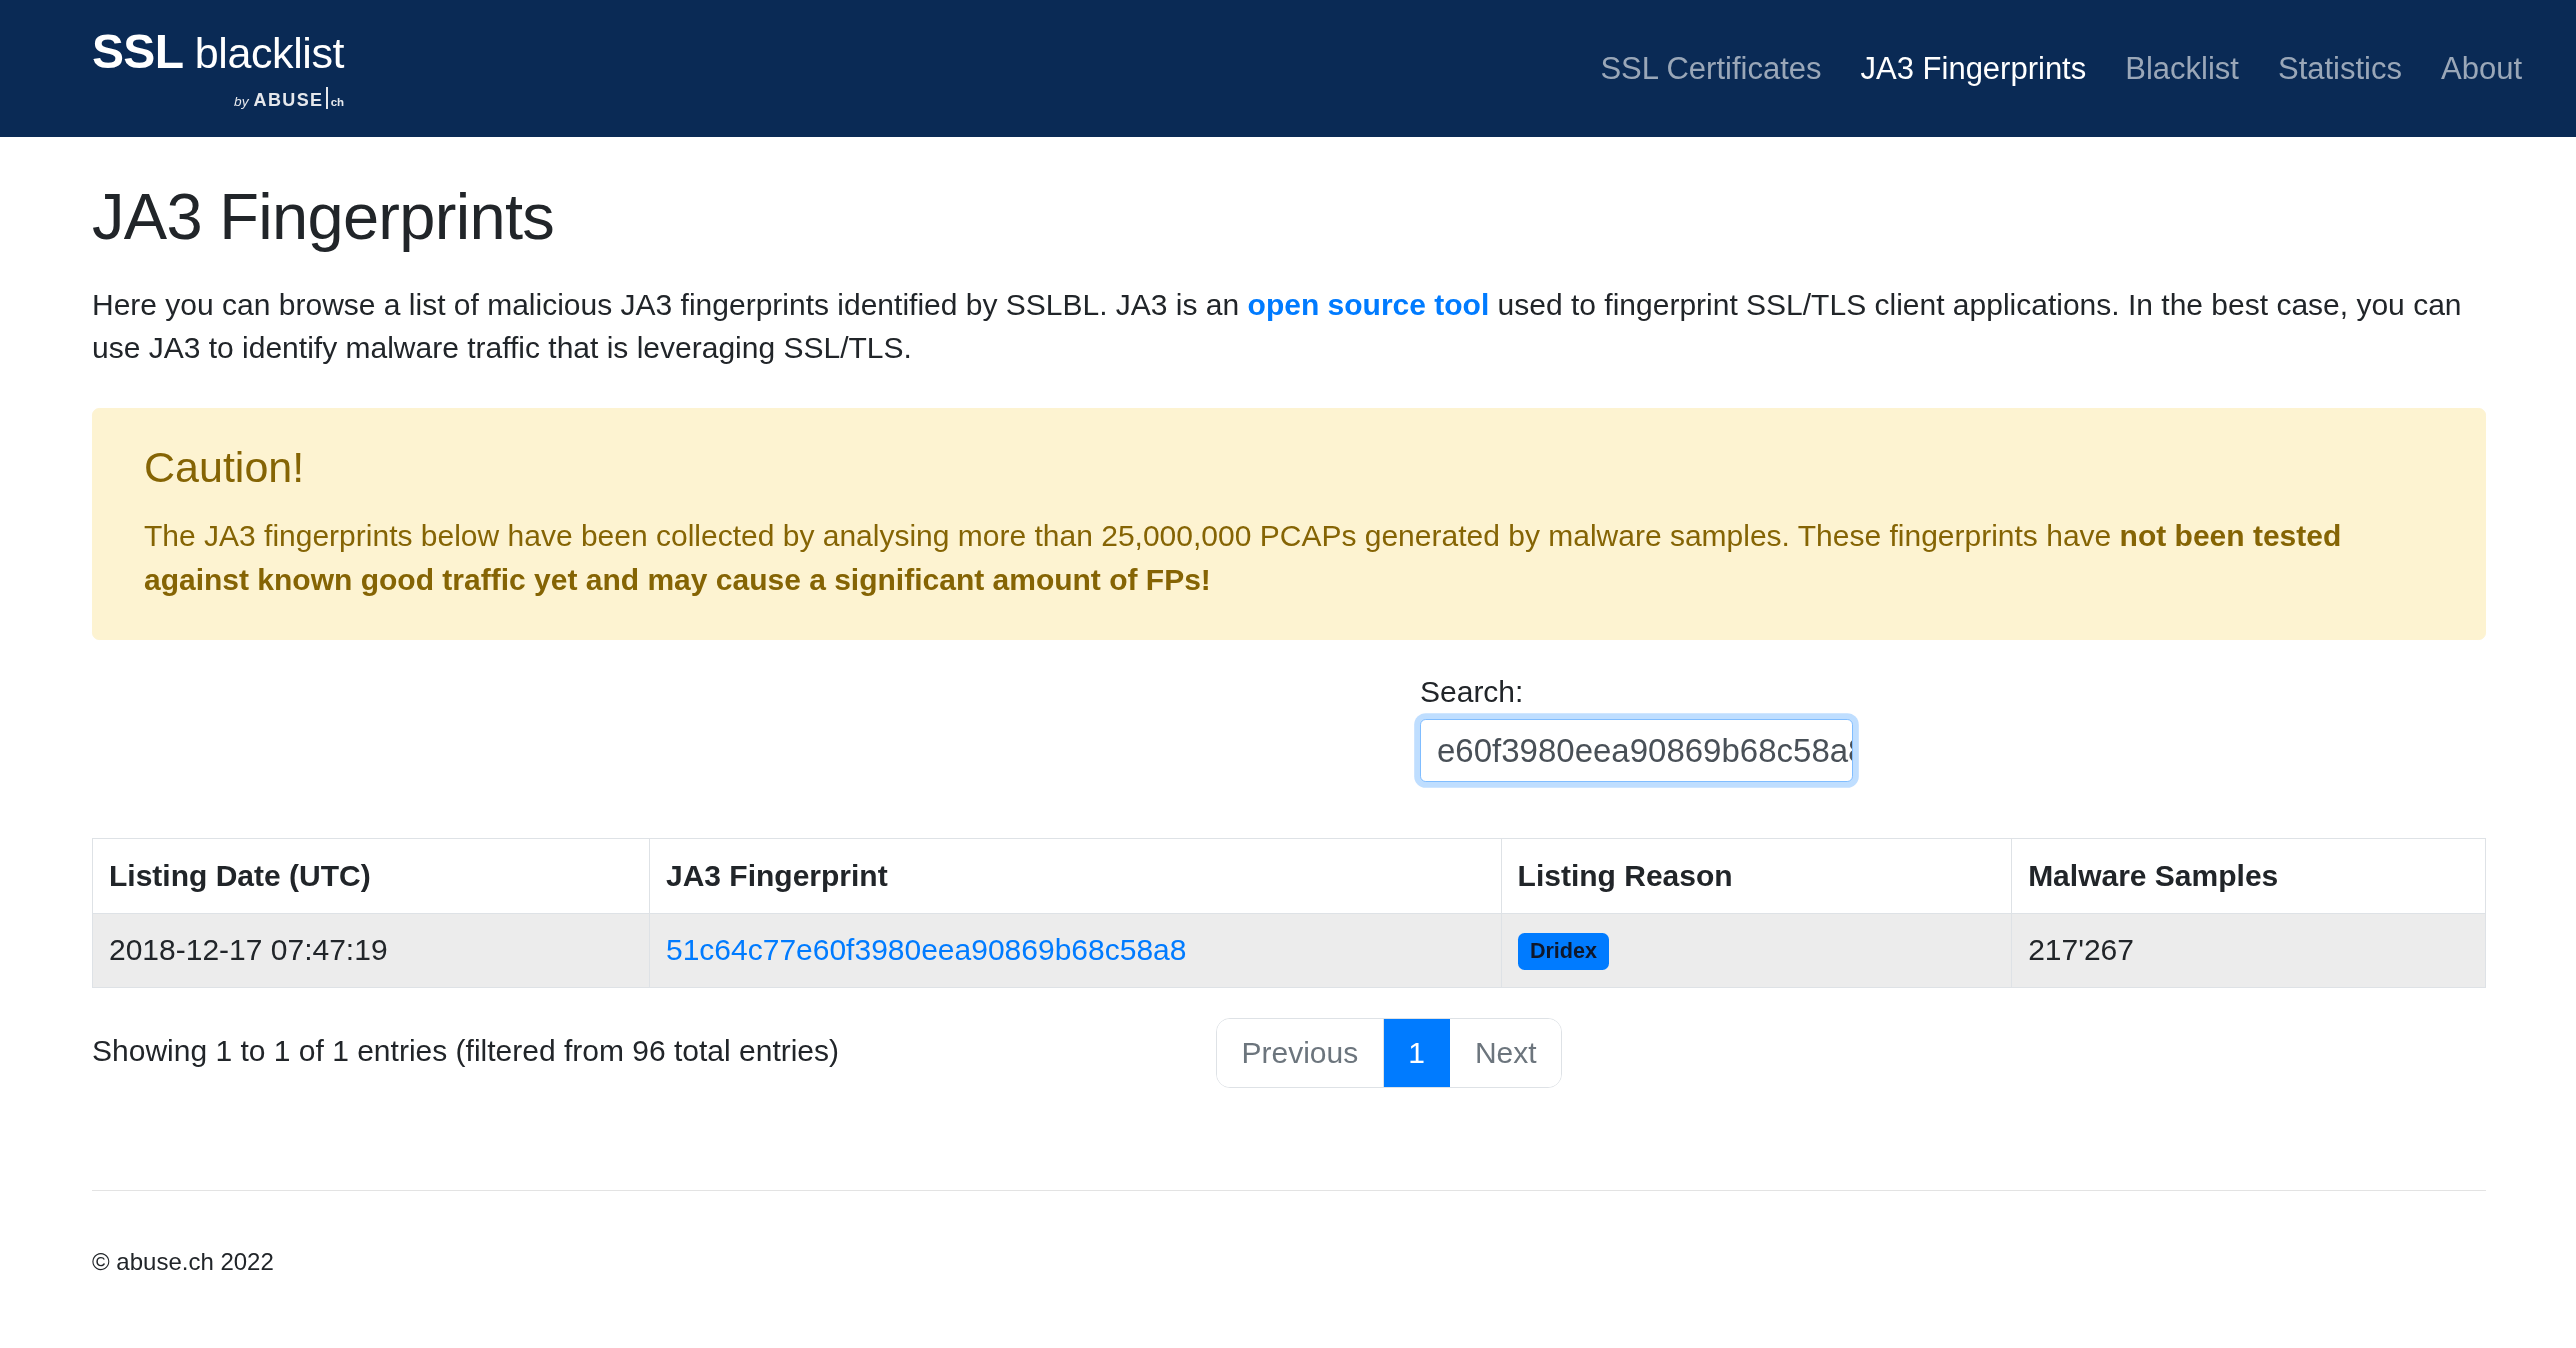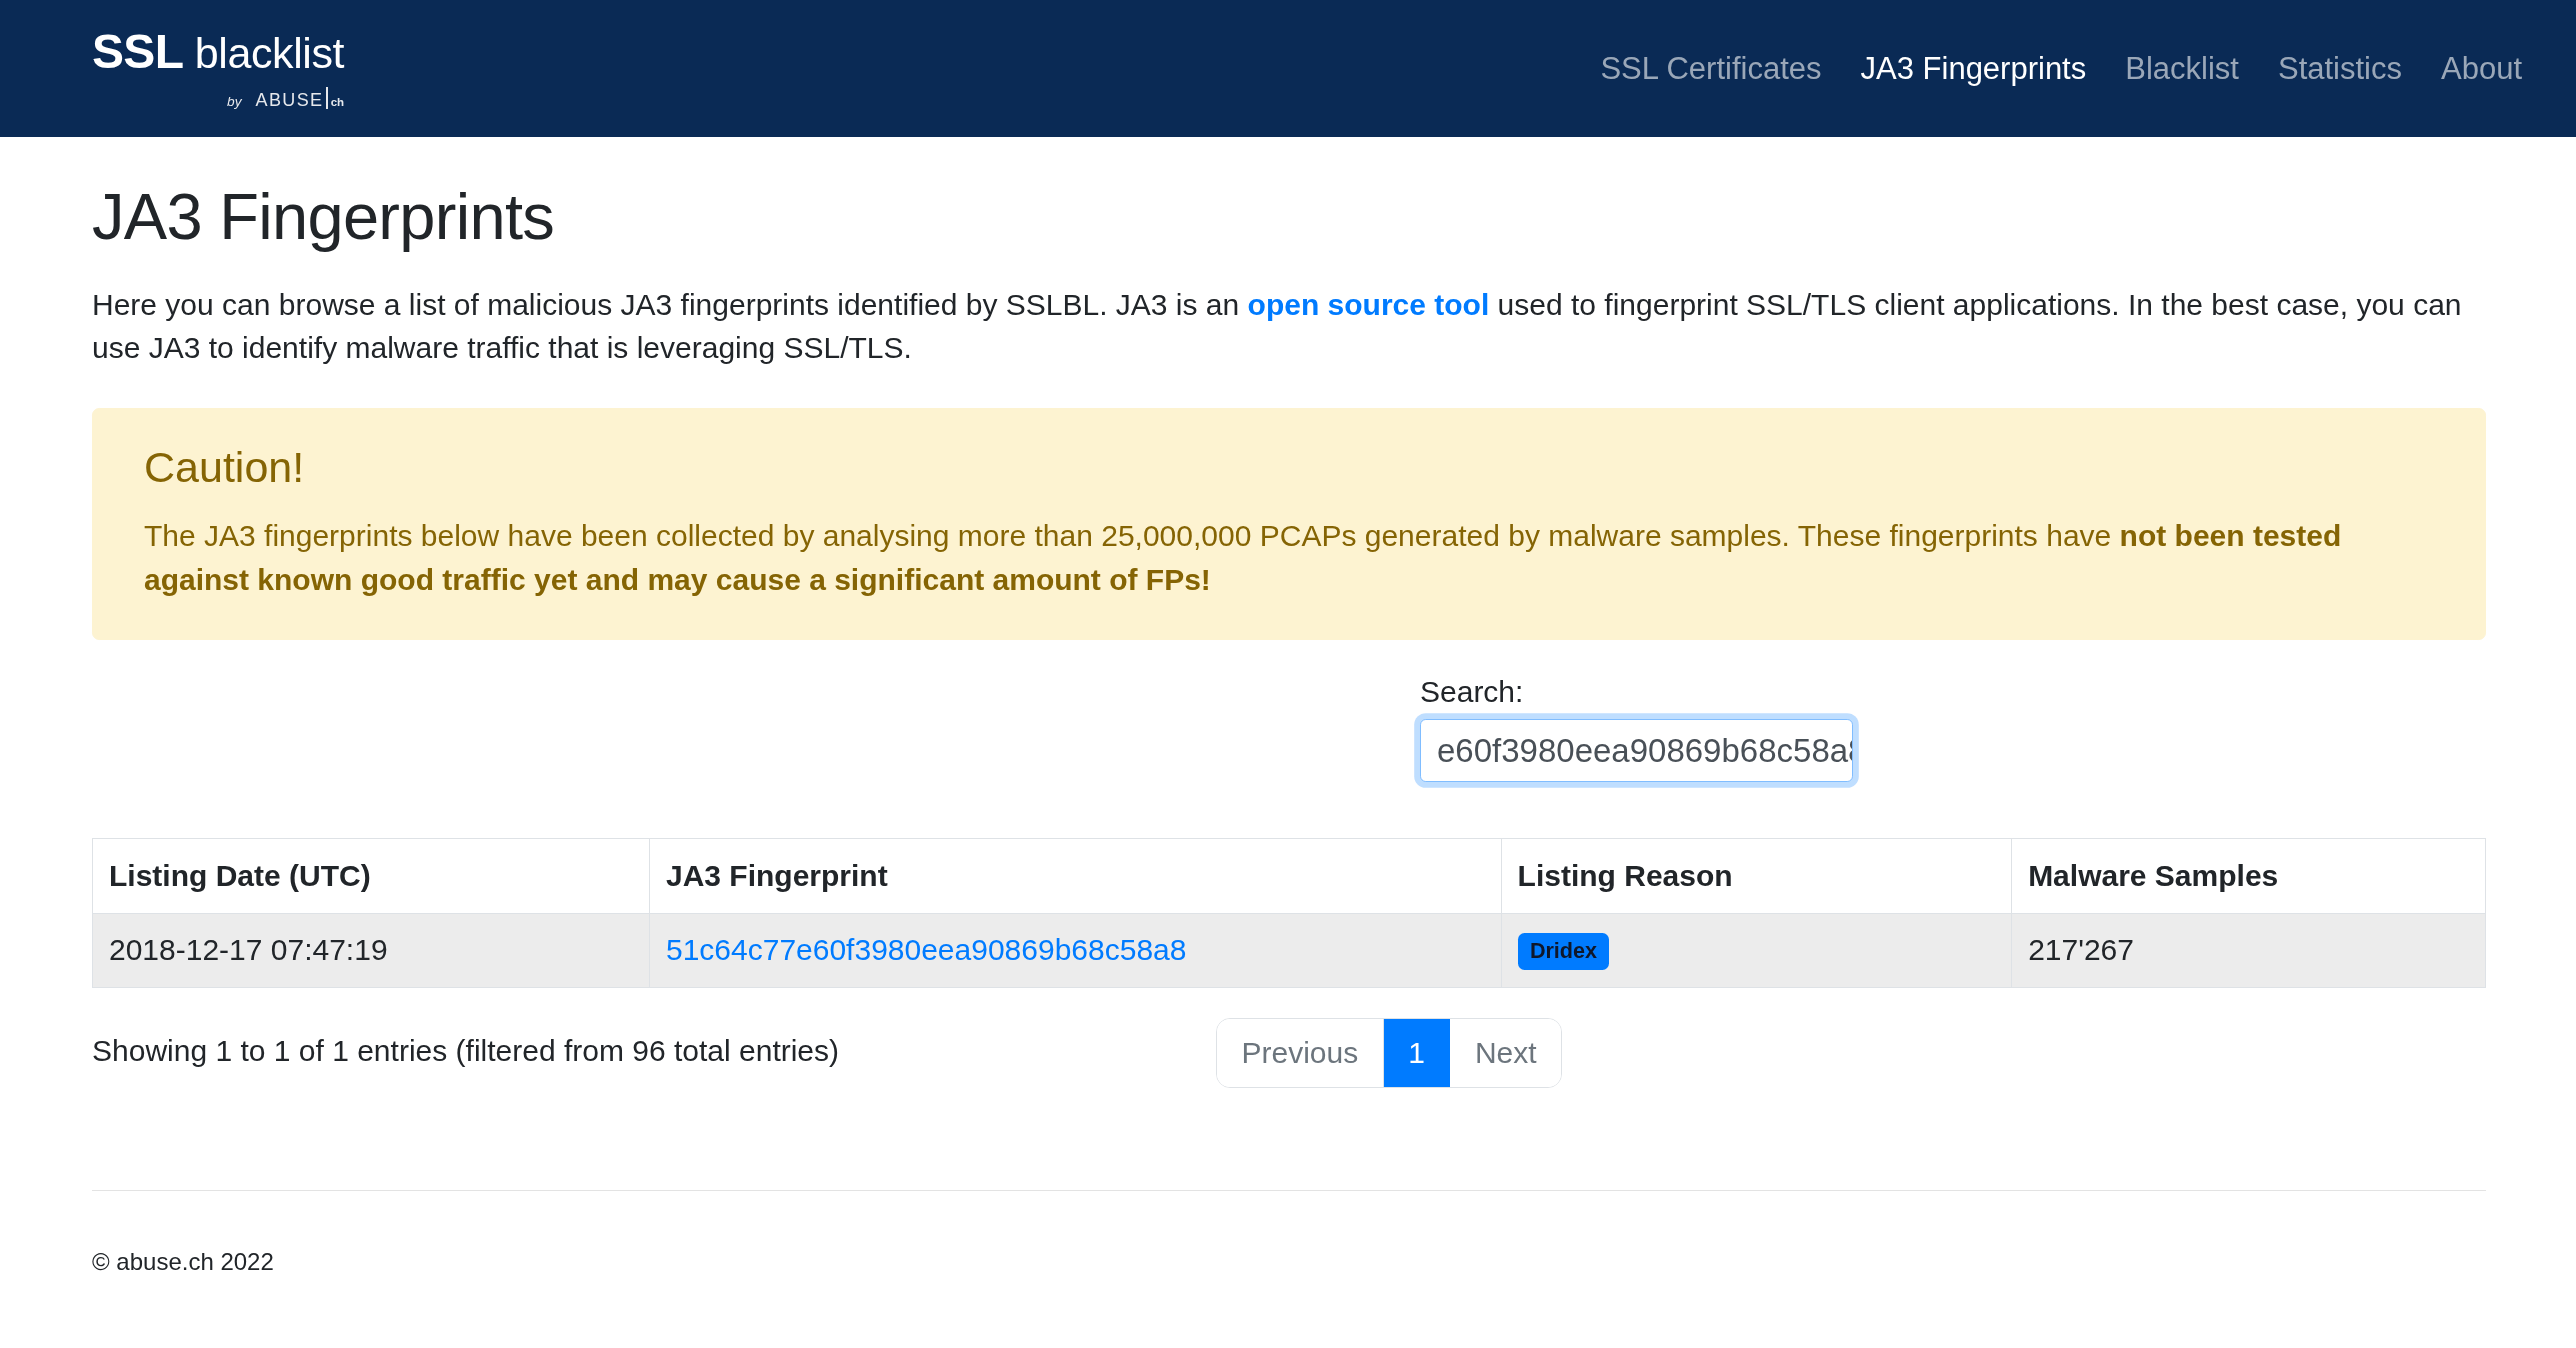--- a/index.html
+++ b/index.html
@@ -53,25 +53,25 @@
     align-self: flex-end;
     display: flex;
     align-items: baseline;
     margin-top: 8.7px;
     color: #e6e8ec;
   }
   .brand-by {
     font-size: 13.7px;
     font-style: italic;
     font-weight: 300;
-    margin-right: 14px;
+    margin-right: 5px;
   }
   .brand-abuse {
     font-size: 18px;
-    font-weight: normal;
+    font-weight: bold;
     letter-spacing: 1.4px;
   }
   .brand-bar {
     display: inline-block;
     width: 1.4px;
     height: 21.6px;
     background: #e6e8ec;
     margin: 0 2.9px;
     position: relative;
     top: 2.9px;

